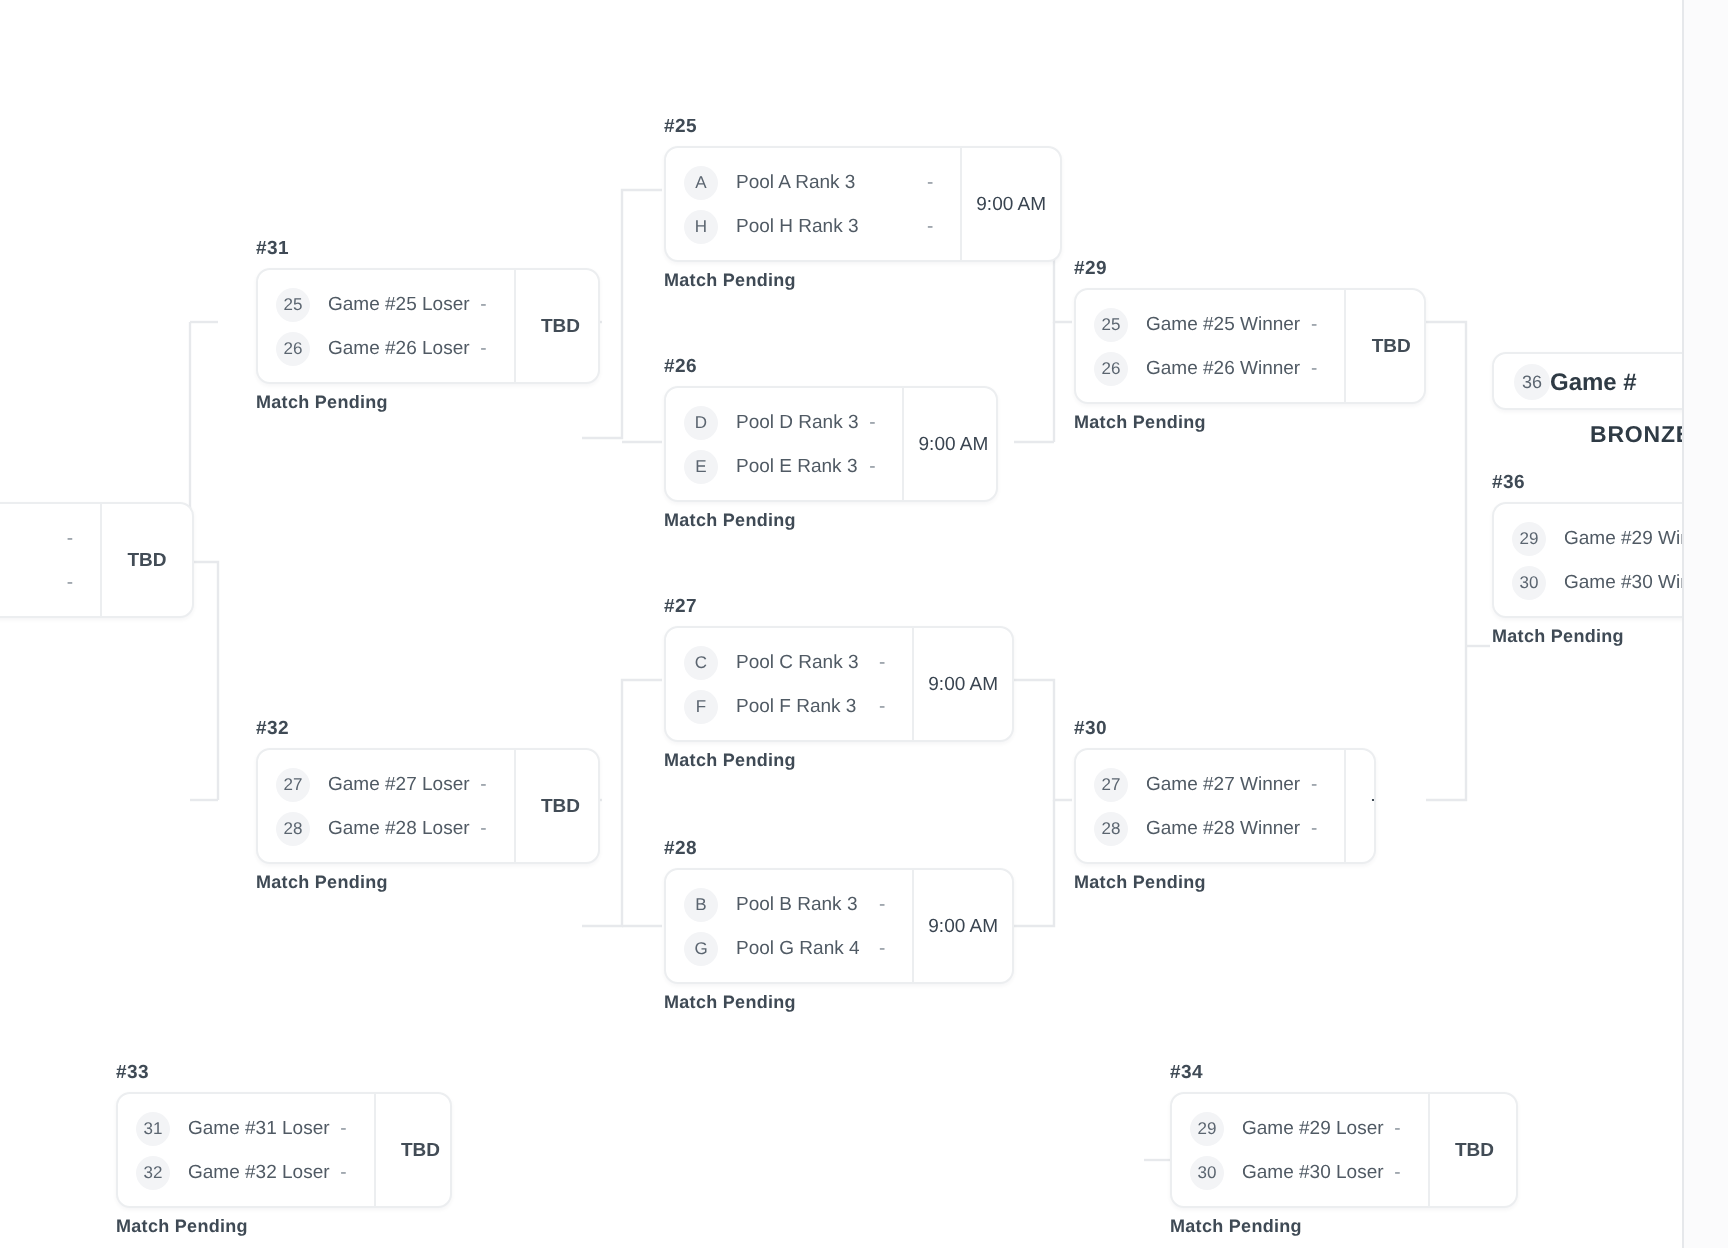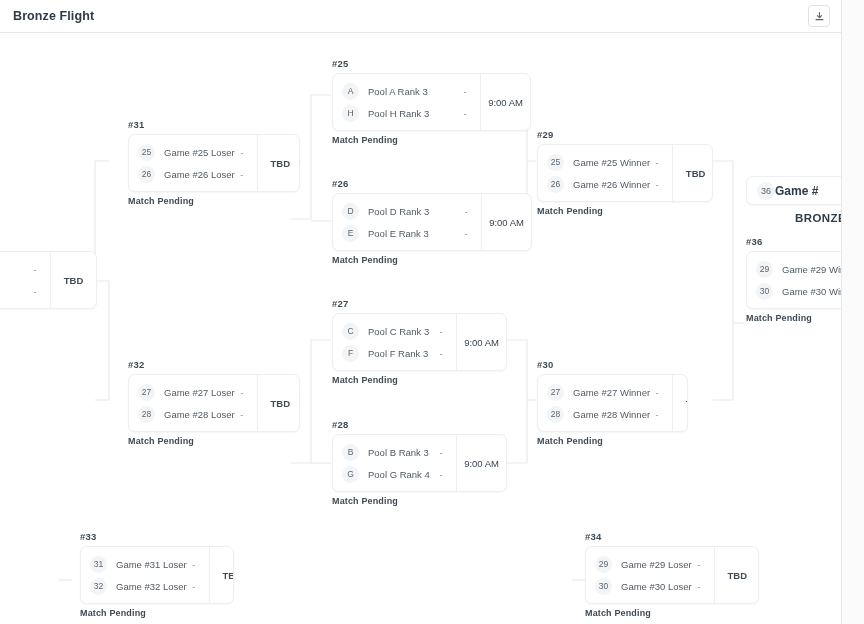--- a/index.html
+++ b/index.html
@@ -192,33 +192,20 @@
     color: #2f3b45;
     letter-spacing: .4px;
     white-space: nowrap;
   }
 </style>
 </head>
 <body>
 
 <div class="app">
 
-  <div class="header">
-    <div class="header-title">Bronze Flight</div>
-    <div class="header-spacer"></div>
-    <div class="download-btn">
-      <span>
-        <svg width="11" height="11" viewBox="0 0 16 16" fill="none" stroke="#5b6570" stroke-width="1.6" stroke-linecap="round" stroke-linejoin="round">
-          <path d="M8 2.2 V9.4"></path>
-          <path d="M5 6.6 L8 9.7 L11 6.6"></path>
-          <path d="M3 12.6 H13"></path>
-        </svg>
-      </span>
-    </div>
-  </div>
 
   <div class="panel-edge"></div>
   <div class="panel-right-bg"></div>
 
   <div class="canvas">
 
     <svg class="lines" viewBox="0 0 841 591" width="841" height="591">
       <g stroke="#e7e9ec" stroke-width="1.2" fill="none">
 
         <path d="M331 62 H311 V186 H291"></path>
@@ -287,21 +274,21 @@
             <span class="seed">H</span>
             <span class="team-name">Pool H Rank 3</span>
             <span class="team-score">-</span>
           </div>
         </div>
         <div class="card-status time">9:00 AM</div>
       </div>
       <div class="match-footer">Match Pending</div>
     </div>
 
-    <div class="match" style="left:332px; top:145px; width:200px;">
+    <div class="match" style="left:332px; top:145px; width:167px;">
       <div class="match-label">#26</div>
       <div class="card">
         <div class="card-teams">
           <div class="team">
             <span class="seed">D</span>
             <span class="team-name">Pool D Rank 3</span>
             <span class="team-score">-</span>
           </div>
           <div class="team">
             <span class="seed">E</span>
@@ -427,21 +414,21 @@
             <span class="seed">28</span>
             <span class="team-name">Game #28 Loser</span>
             <span class="team-score">-</span>
           </div>
         </div>
         <div class="card-status">TBD</div>
       </div>
       <div class="match-footer">Match Pending</div>
     </div>
 
-    <div class="match" style="left:80px; top:498px; width:154px;">
+    <div class="match" style="left:58px; top:498px; width:168px;">
       <div class="match-label">#33</div>
       <div class="card">
         <div class="card-teams">
           <div class="team">
             <span class="seed">31</span>
             <span class="team-name">Game #31 Loser</span>
             <span class="team-score">-</span>
           </div>
           <div class="team">
             <span class="seed">32</span>

